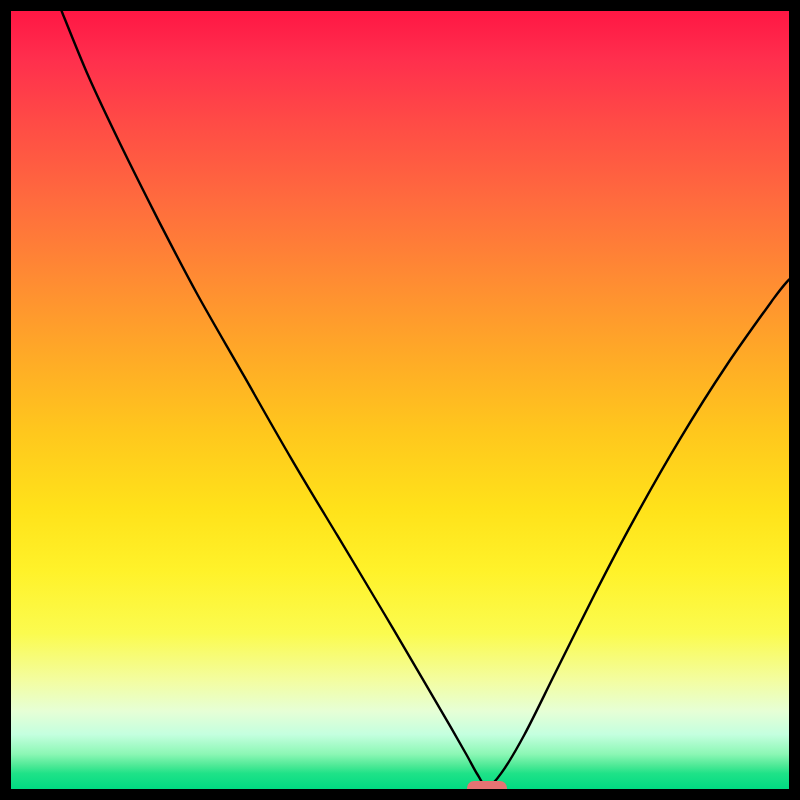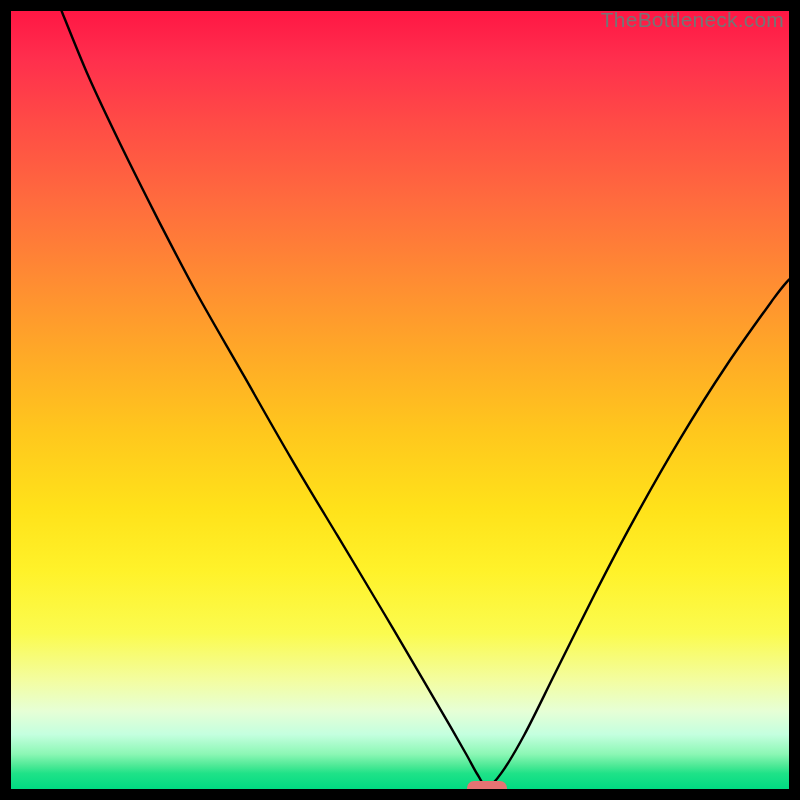--- a/index.html
+++ b/index.html
@@ -75,14 +75,13 @@
 <body>
 
 <div class="frame">
   <div class="plot">
     <div class="gradient"></div>
     <svg class="curve" viewBox="0 0 778 778" preserveAspectRatio="none">
       <path id="curve-path" d="M 50.6 0.0 C 54.9 10.6, 68.5 45.0, 77.8 66.1 C 87.1 87.3, 97.7 109.2, 108.9 132.3 C 120.1 155.3, 135.4 185.8, 147.8 210.1 C 160.3 234.3, 173.0 259.1, 186.7 284.0 C 200.4 308.9, 218.5 339.5, 233.4 365.7 C 248.3 391.8, 265.1 421.8, 280.1 447.3 C 295.0 472.9, 311.8 500.3, 326.8 525.2 C 341.7 550.0, 359.7 579.9, 373.4 603.0 C 387.1 626.0, 401.8 651.0, 412.3 669.1 C 422.9 687.1, 432.7 703.9, 439.6 715.8 C 446.4 727.6, 450.8 735.3, 455.1 743.0 C 459.5 750.7, 463.4 758.8, 466.8 764.0 C 470.2 769.2, 472.4 775.9, 476.1 775.7 C 479.9 775.4, 484.2 770.8, 490.1 762.4 C 496.1 754.1, 504.8 739.7, 513.5 723.5 C 522.2 707.4, 533.4 683.7, 544.6 661.3 C 555.8 638.9, 571.1 607.8, 583.5 583.5 C 595.9 559.2, 608.7 534.5, 622.4 509.6 C 636.1 484.7, 654.1 452.8, 669.1 427.9 C 684.0 403.0, 700.8 376.4, 715.8 354.0 C 730.7 331.6, 752.5 301.6, 762.4 287.9 C 772.4 274.2, 775.5 271.5, 778.0 268.4" fill="none" stroke="#000" stroke-width="2.4" stroke-linecap="round" stroke-linejoin="round"></path>
     </svg>
     <div class="marker" id="marker" style="left: 476.136px; top: 777.222px; background: rgb(229, 115, 115);"></div>
   </div>
-  <div class="watermark">TheBottleneck.com</div>
 </div>
 
 </body></html>

